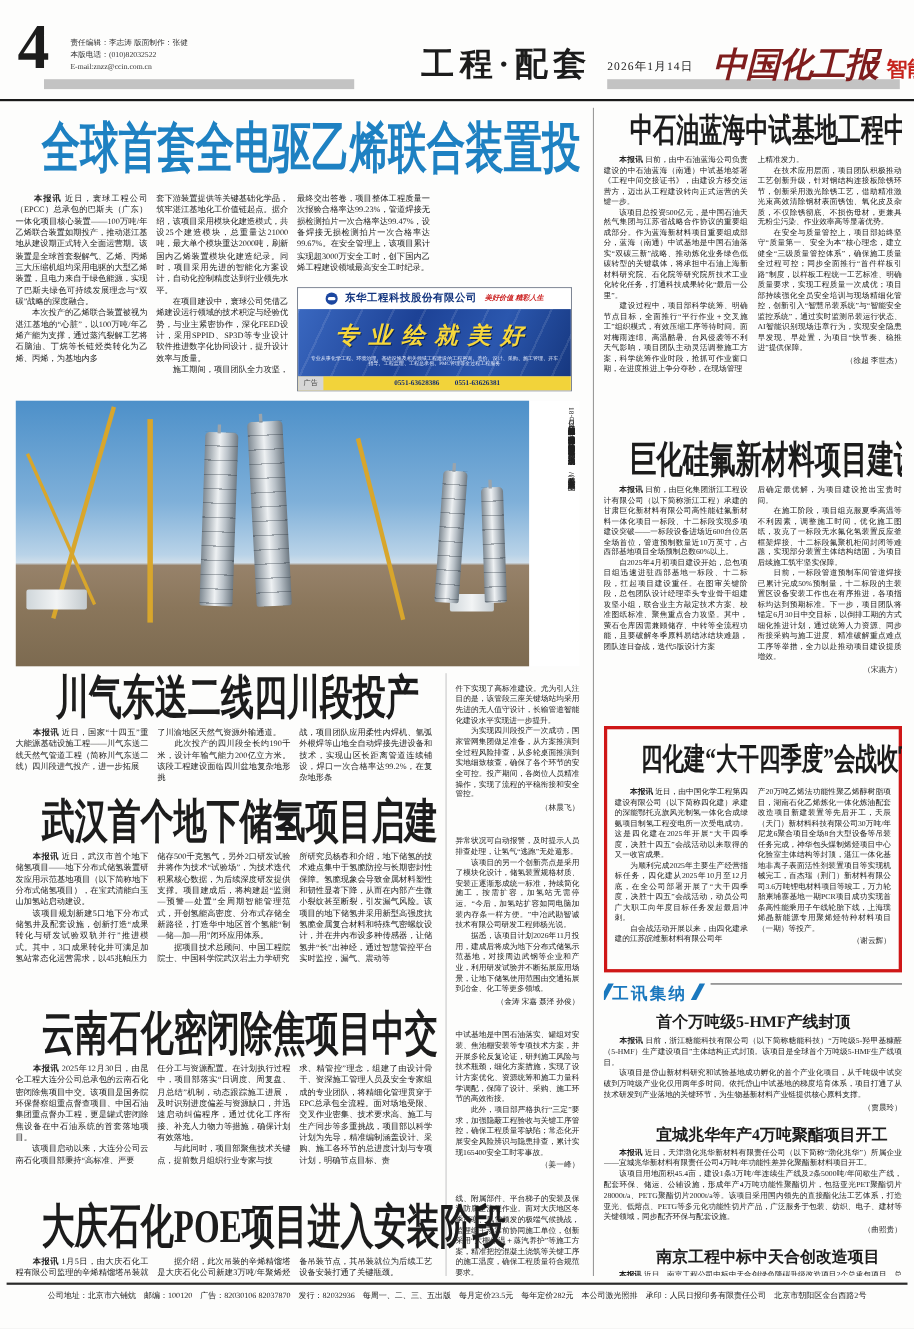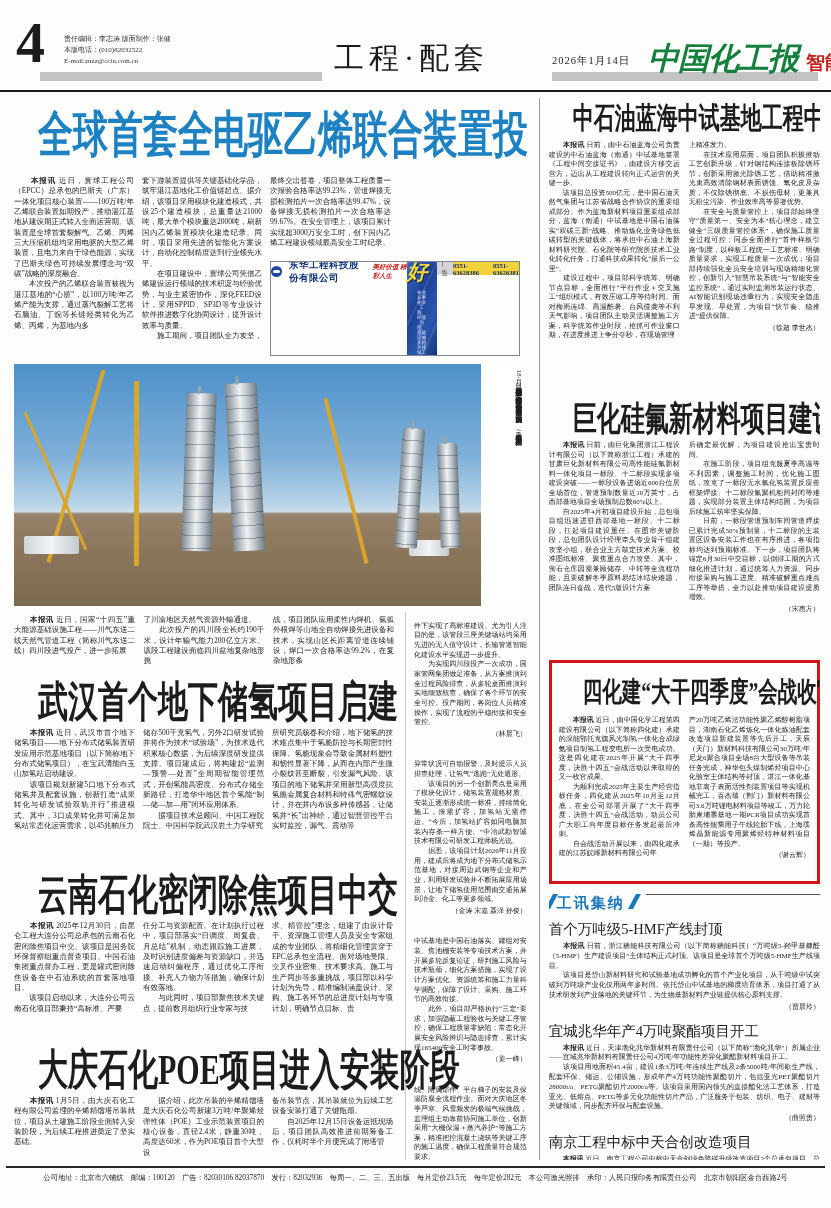--- a/index.html
+++ b/index.html
@@ -5,25 +5,25 @@
   html,body{margin:0;padding:0;background:#e8e8e8;}
   .page{position:relative;width:831px;height:1208px;background:#fdfdfc;margin:0 auto;
         font-family:"Liberation Serif","DejaVu Serif",serif;color:#1c1c1c;overflow:hidden;}
   
   .hdr{position:absolute;left:0;top:0;width:831px;height:96px;}
   .page-num{position:absolute;left:16px;top:14px;font-size:58px;font-weight:bold;line-height:1;}
   .edit-info{position:absolute;left:64px;top:34px;font-size:7px;line-height:1.6;color:#333;}
   .band{position:absolute;height:9px;background:#c3c3c3;top:72px;}
   .band.b1{left:40px;width:282px;}
   .band.b2{left:552px;width:266px;}
-  .sec-title{position:absolute;left:334px;top:38px;width:222px;text-align:left;
-             font-size:30px;font-weight:normal;letter-spacing:5px;}
+  .sec-title{position:absolute;left:316px;top:38px;width:222px;text-align:right;
+             font-size:30px;font-weight:bold;letter-spacing:5px;}
   .hdr-date{position:absolute;left:552px;top:54px;font-size:10.5px;color:#222;letter-spacing:1px;}
   .masthead{position:absolute;left:648px;top:38px;white-space:nowrap;}
-  .masthead .brand{font-size:31px;font-weight:bold;font-style:italic;color:#15803d;letter-spacing:-1px;}
+  .masthead .brand{font-size:31px;font-weight:bold;font-style:italic;color:#7f1d1d;letter-spacing:-1px;}
   .masthead .sub{font-size:19px;font-weight:bold;color:#c6231c;margin-left:4px;}
   .hdr-rule{position:absolute;left:0;top:90px;width:831px;height:2px;background:#1a1a1a;}
   
   .main{position:absolute;left:14px;top:98px;width:806px;height:1062px;display:flex;}
   .left-sec{width:514px;overflow:hidden;}
   .div-v{width:1px;background:#9a9a9a;margin:0 9px 0 12px;}
   .right-sec{width:272px;overflow:hidden;}
   
   .hl{font-weight:bold;text-align:center;overflow:visible;margin-left:24px;}
   .hl>span{display:inline-block;transform:scaleY(1.42);transform-origin:center;white-space:nowrap;}
@@ -36,21 +36,21 @@
   .bodytxt{font-size:7.5px;line-height:1.38;text-align:justify;color:#222;white-space:pre-line;}
   .intro{font-weight:bold;}
   .byline{display:block;text-align:right;margin-top:2px;}
   
   .lead-body{display:flex;gap:8px;height:180px;margin-top:4px;overflow:hidden;}
   .lead-col{width:120px;overflow:hidden;}
   .lead-right{width:250px;display:flex;flex-direction:column;}
   .lead-right .txtrow{display:flex;gap:8px;height:80px;overflow:hidden;}
   .lead-right .txtrow .lead-col{width:121px;}
   
-  .ad{margin-top:6px;height:94px;border:1px solid #7e8694;display:flex;flex-direction:row;overflow:hidden;}
+  .ad{margin-top:6px;height:94px;border:1px solid #7e8694;display:flex;flex-direction:column;overflow:hidden;}
   .ad-top{height:19px;background:#fff;display:flex;align-items:center;justify-content:center;gap:7px;}
   .ad-logo{width:11px;height:11px;border-radius:50%;background:#1c47a0;position:relative;flex:0 0 auto;}
   .ad-logo:after{content:"";position:absolute;left:2px;top:4px;width:7px;height:3px;background:#fff;border-radius:2px;}
   .ad-company{font-size:9.5px;font-weight:bold;color:#11337e;letter-spacing:0.5px;}
   .ad-tag{font-size:6.5px;font-style:italic;font-weight:bold;color:#c22;}
   .ad-main{flex:1;background:linear-gradient(115deg,#3a68c0 0%,#1d4296 40%,#2b57ae 70%,#16377f 100%);
            display:flex;flex-direction:column;align-items:center;justify-content:center;position:relative;}
   .ad-main:before{content:"";position:absolute;inset:0;background:
      repeating-linear-gradient(115deg,rgba(255,255,255,.10) 0 2px,transparent 2px 26px);}
   .ad-slogan{font-size:21px;font-weight:bold;font-style:italic;color:#f6d73c;letter-spacing:9px;
@@ -86,21 +86,21 @@
   .r-cols{display:flex;gap:9px;overflow:hidden;margin-top:3px;}
   .r-cols .c{width:131px;overflow:hidden;}
   .r-cols .bodytxt{font-size:7px;line-height:1.36;}
   .redbox{border:3px solid #cf1717;padding:8px 7px 5px;margin:4px 0 10px;}
   .briefs-hd{display:flex;align-items:flex-start;margin:4px 0 6px;height:20px;}
   .slash{width:5px;height:15px;background:#1a78be;transform:skewX(-28deg);margin-right:3px;}
   .slash.after{margin:0 3px 0 7px;}
   .briefs-label{font-size:15px;font-weight:bold;color:#1a78be;letter-spacing:2px;}
   .briefs-line{flex:1;height:1px;background:#555;margin-left:6px;}
   .brief{margin-bottom:9px;}
-  .brief-hl{font-size:14.5px;font-weight:normal;margin-bottom:3px;}
+  .brief-hl{font-size:14.5px;font-weight:bold;margin-bottom:3px;margin-left:48px;}
   .brief-body{font-size:7px;line-height:1.4;text-align:justify;white-space:pre-line;overflow:hidden;}
   
   .footer{position:absolute;left:0;top:1166px;width:831px;}
   .footer .rule{height:1.5px;background:#2a2a2a;margin:0 6px;}
   .footer .txt{text-align:center;font-size:7.3px;color:#222;padding:5px 0 0;}
 </style>
 </head>
 <body>
 
 <div class="page">
@@ -186,21 +186,22 @@
         <div class="photo-caption">
           <span>1月8日，石化四建华南分公司承建的茂名石化丙烯改造项目30万吨/年装置关键设备脱丙烷塔顺利吊装就位，为项目团队确立的春节前“出地面”攻坚目标注入强劲动力。图为脱丙烷塔吊装现场。</span>
           <span class="cap-by">（曲照贵/文 薛惠/图）</span>
         </div>
       </div>
 
       <div class="left-bottom">
         <div class="articles-col">
 
           <div class="art">
-            <div class="cols" style="height:56px;justify-content:space-between;">
+            <div class="hl hl-l2"><span>川气东送二线四川段投产</span></div>
+            <div class="cols" style="height:56px;">
               <div class="c bodytxt"><b class="intro">　　本报讯</b><span> 近日，国家“十四五”重大能源基础设施工程——川气东送二线天然气管道工程（简称川气东送二线）四川段进气投产，进一步拓展</span></div>
               <div class="c bodytxt">了川渝地区天然气资源外输通道。
 　　此次投产的四川段全长约190千米，设计年输气能力200亿立方米。该段工程建设面临四川盆地复杂地形挑</div>
               <div class="c bodytxt">战，项目团队应用柔性内焊机、氩弧外根焊等山地全自动焊接先进设备和技术，实现山区长距离管道连续铺设，焊口一次合格率达99.2%，在复杂地形条</div>
             </div>
           </div>
 
           <div class="art">
             <div class="hl hl-l2"><span>武汉首个地下储氢项目启建</span></div>
             <div class="cols" style="height:136px;">

